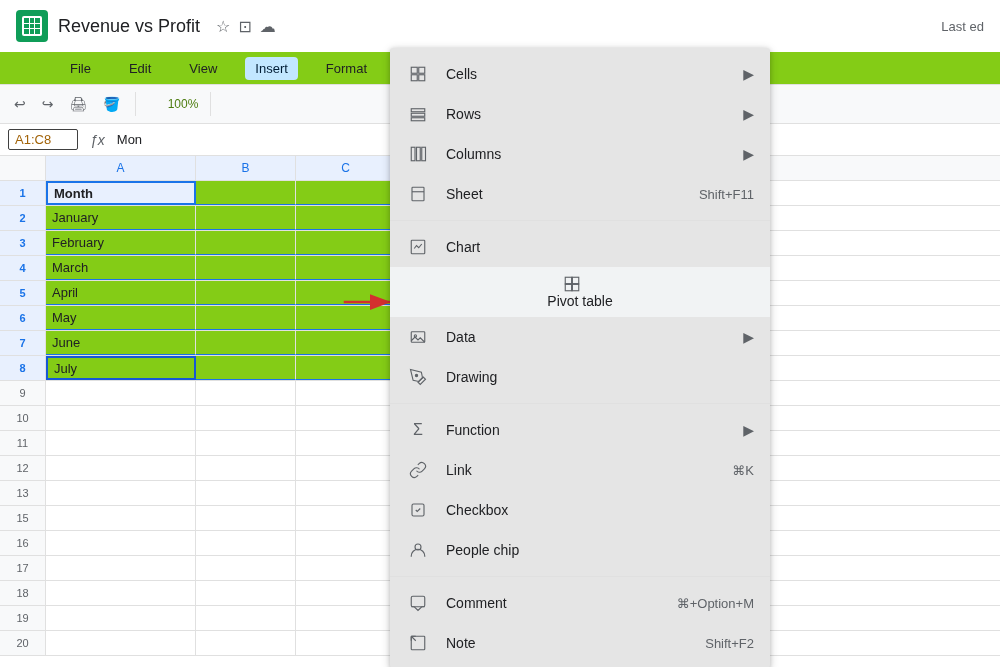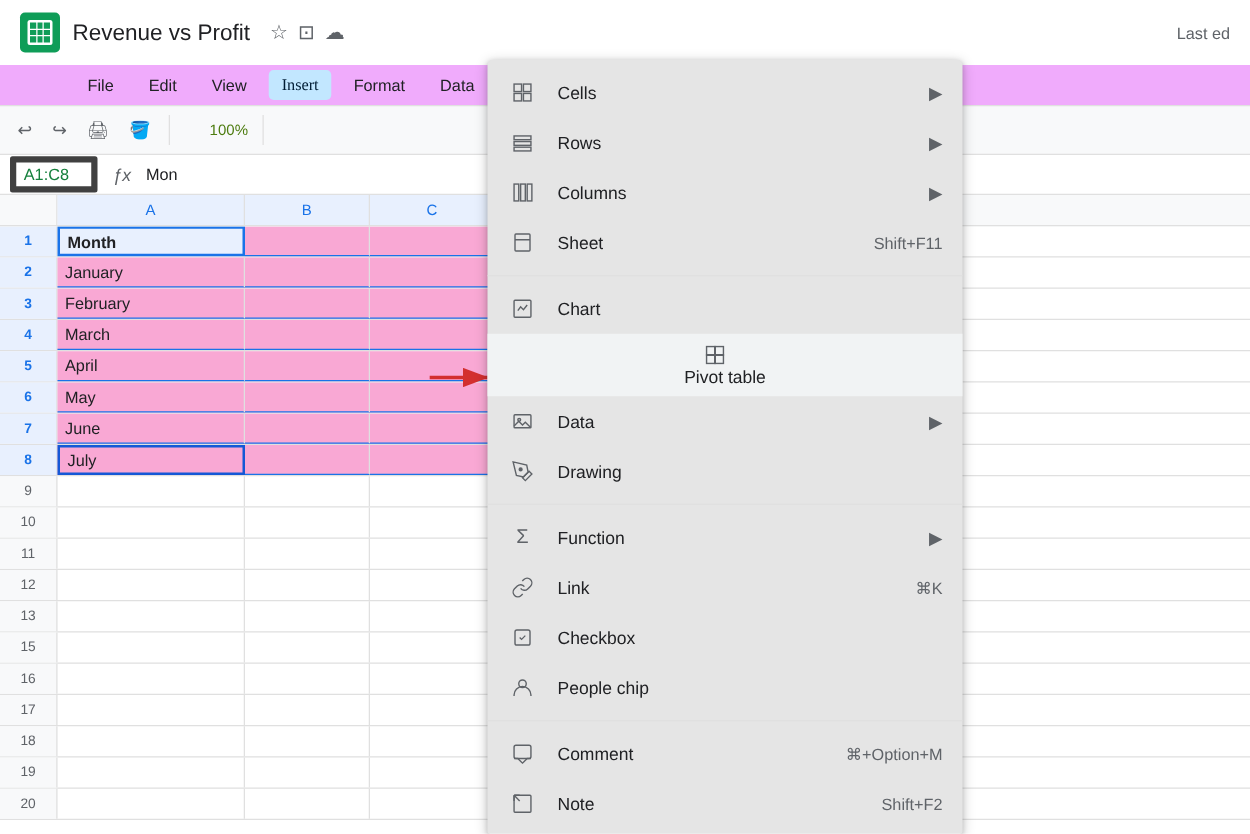--- a/index.html
+++ b/index.html
@@ -56,35 +56,34 @@
       font-size: 13px;
       color: #5f6368;
     }
 
     
     .menu-bar {
       display: flex;
       align-items: center;
       padding: 0 60px;
       height: 32px;
-      background: #f0abfc;
-      gap: 8px;
+      background: #84cc16;
+      gap: 18px;
     }
     .menu-item {
       padding: 4px 10px;
       font-size: 13px;
       color: #202124;
       cursor: pointer;
       border-radius: 4px;
     }
     .menu-item.active {
       background: #c2e7ff;
       color: #001d35;
       font-weight: 500;
-      font-family: Liberation Serif, serif;
     }
 
     
     .toolbar {
       display: flex;
       align-items: center;
       padding: 4px 8px;
       height: 40px;
       background: #f8f9fa;
       border-top: 1px solid #e0e0e0;
@@ -121,23 +120,23 @@
       display: flex;
       align-items: center;
       padding: 0 8px;
       height: 32px;
       background: #fff;
       border-bottom: 1px solid #e0e0e0;
       gap: 8px;
     }
     .cell-ref {
       font-size: 13px;
-      color: #15803d;
+      color: #a16207;
       width: 70px;
-      border: 5px solid #404040;
+      border: 1px solid #404040;
       padding: 2px 6px;
       border-radius: 2px;
     }
     .formula-fx {
       font-size: 14px;
       color: #5f6368;
       font-style: italic;
       padding: 0 4px;
     }
     .formula-content {
@@ -229,21 +228,21 @@
       color: #202124;
       display: flex;
       align-items: center;
     }
     .cell.col-a { width: 150px; }
     .cell.col-b { width: 100px; }
     .cell.col-c { width: 100px; }
     .cell.col-d { width: 100px; }
     .cell.col-e { width: 100px; }
     .cell.selected-range {
-      background: #f9a8d4;
+      background: #84cc16;
       border-bottom: 1px solid #1a73e8;
     }
     .cell.header-cell {
       font-weight: 700;
       background: #e8f0fe;
       border: 2px solid #1a73e8;
     }
     .cell.last-selected {
       border: 2px solid #1558d6;
     }

